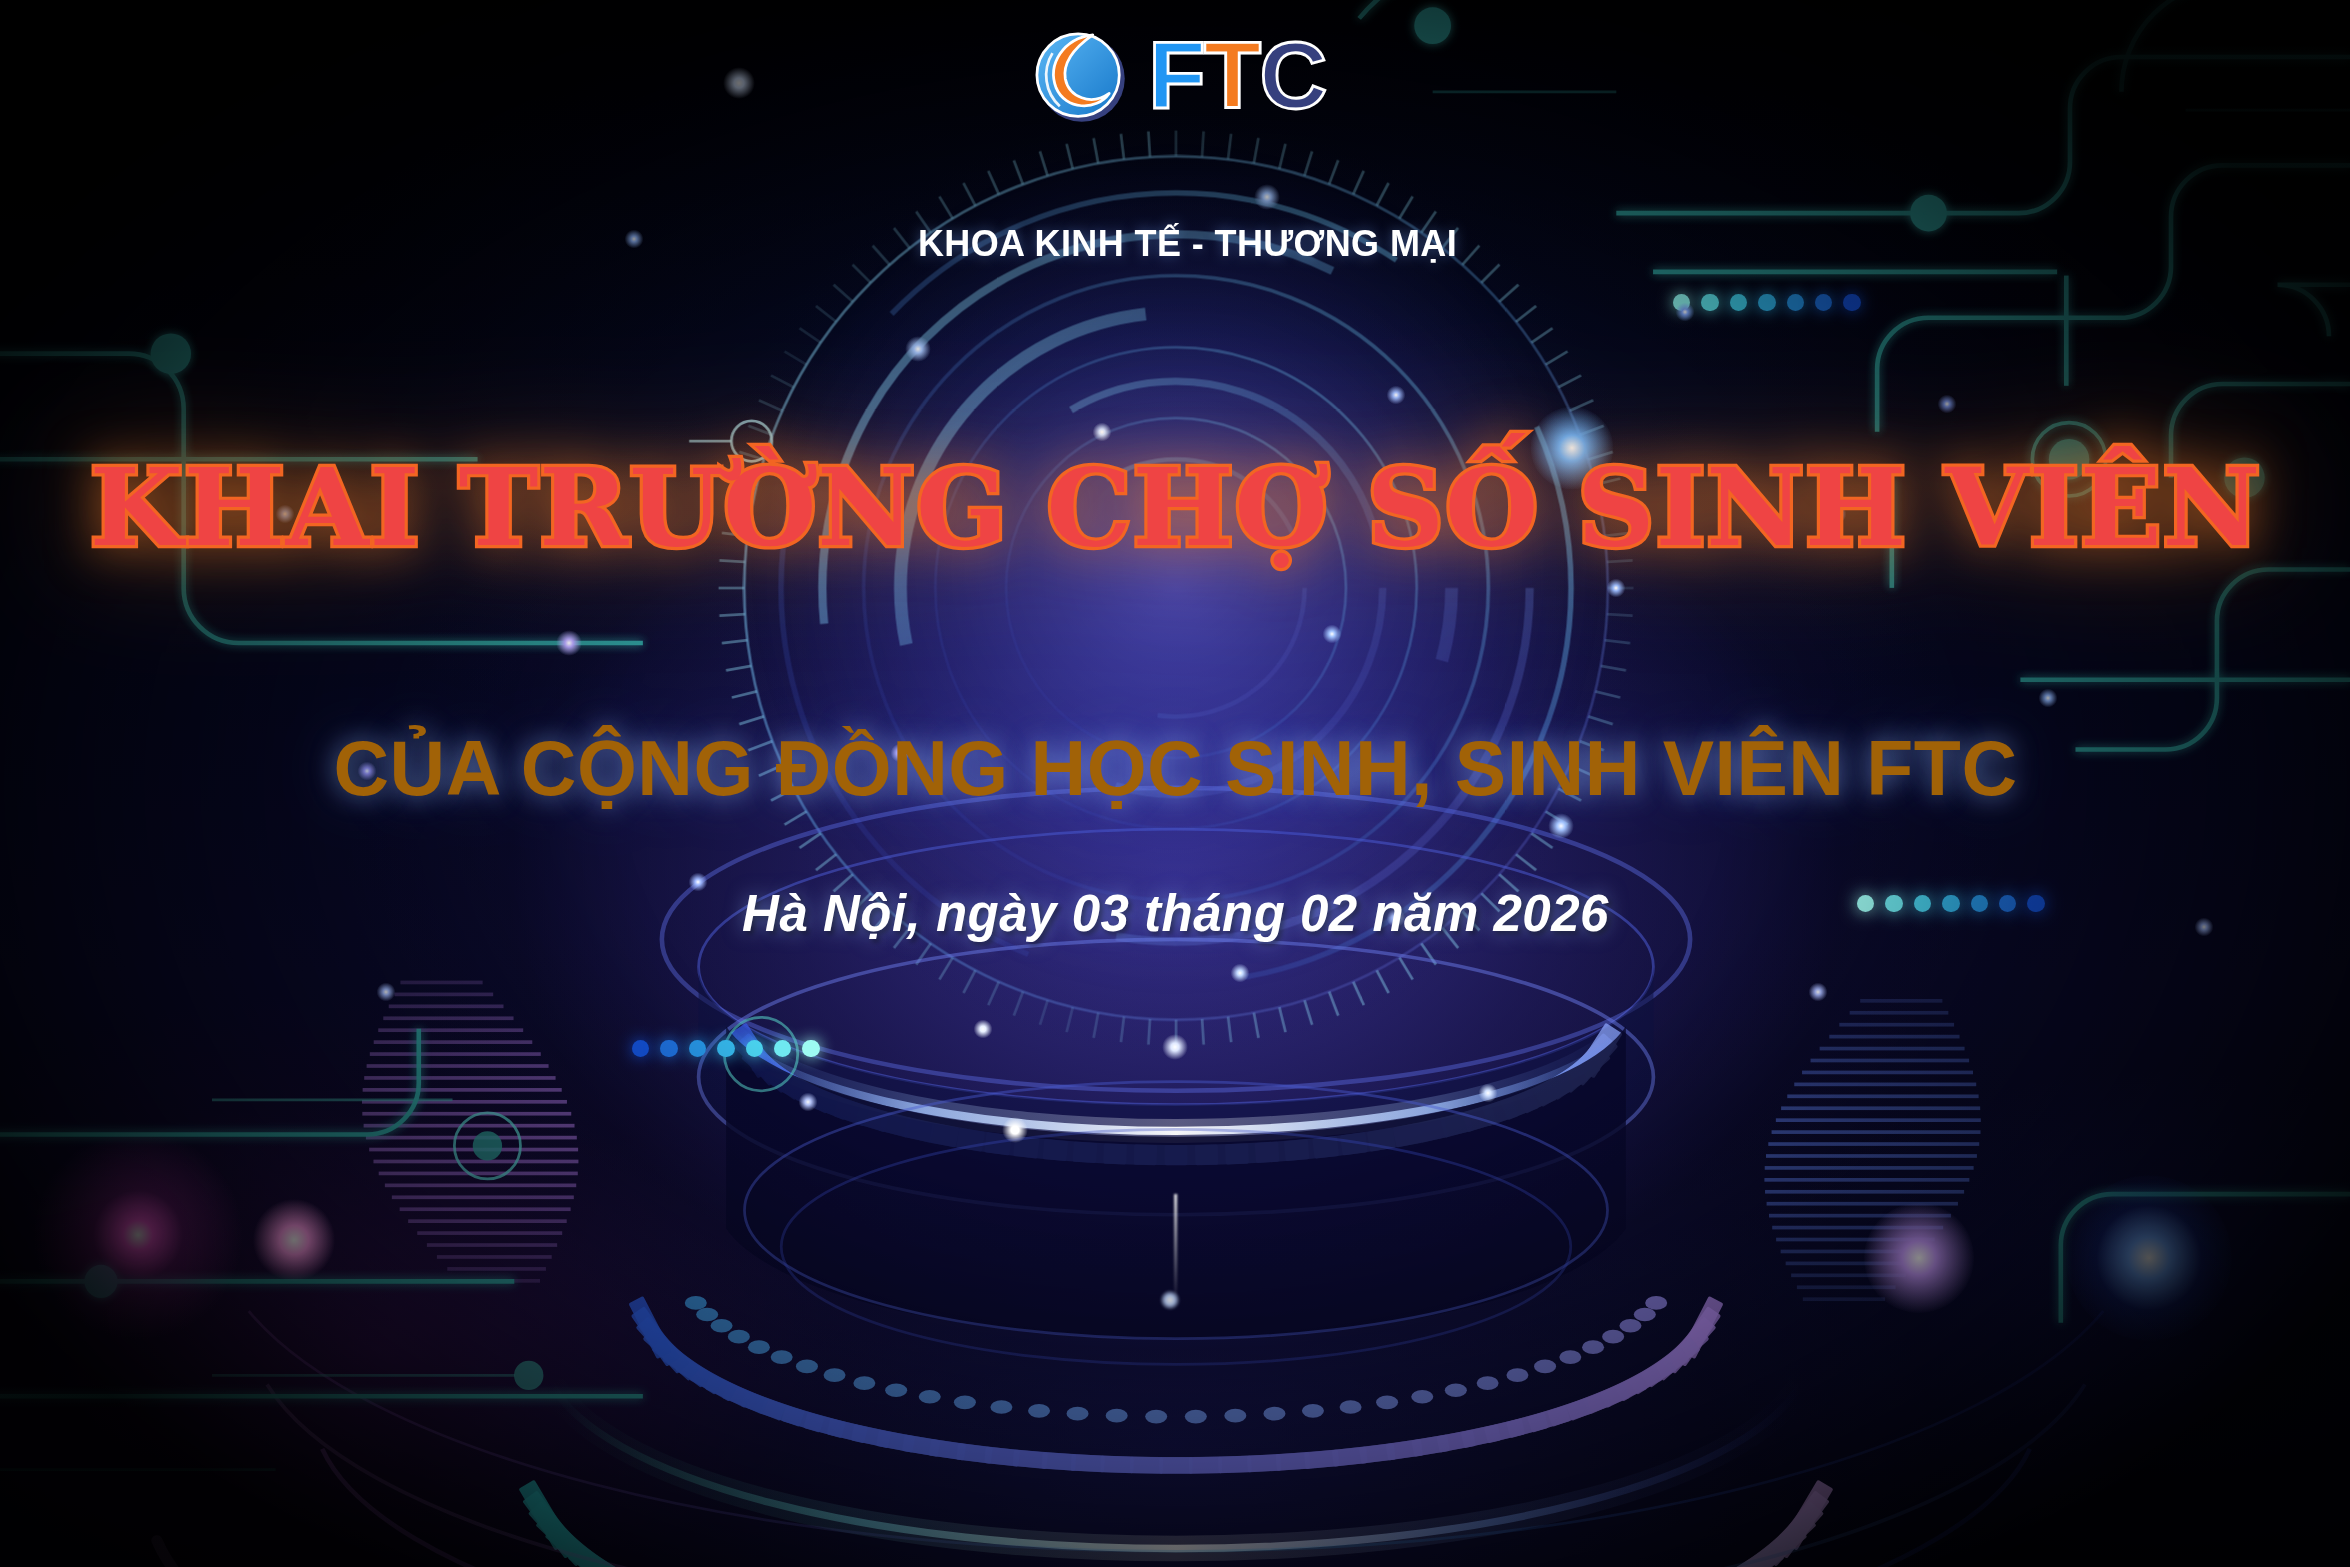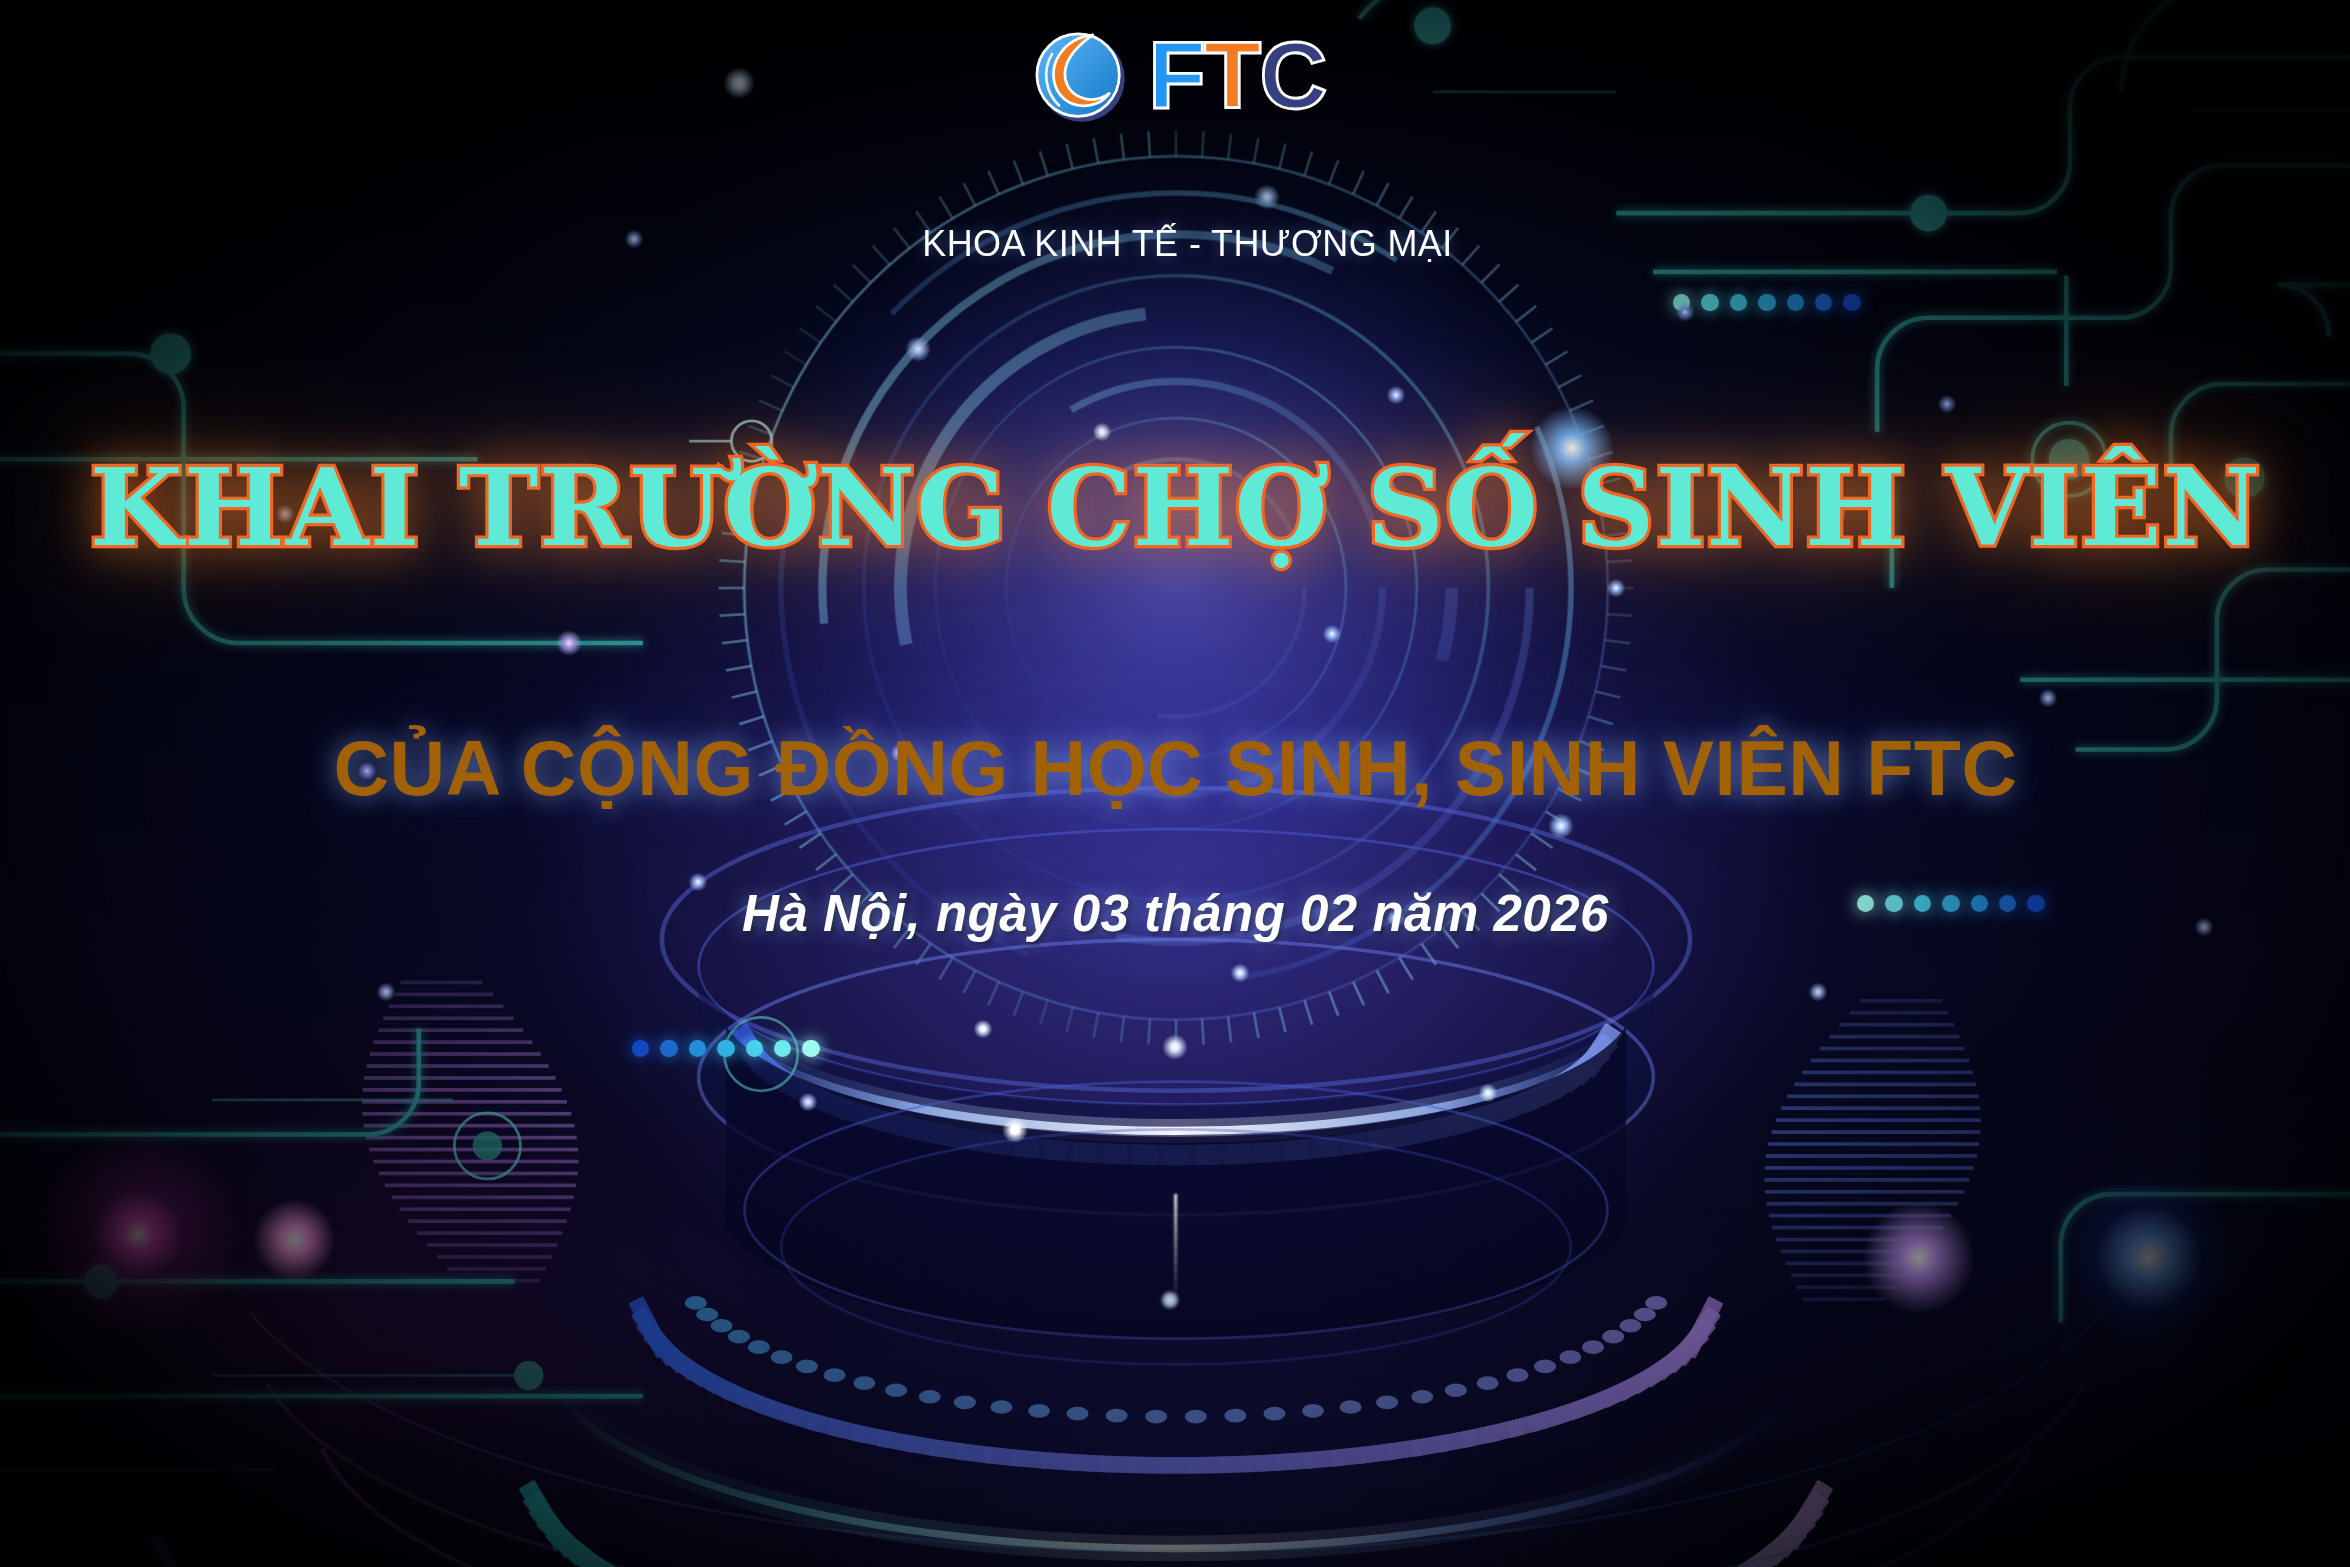--- a/index.html
+++ b/index.html
@@ -83,31 +83,31 @@
   .logo-T{color:#f47b20;}
   .logo-C{color:#36407e;}
 
   .school{
     position:absolute;left:0;right:0;top:163px;text-align:center;
     color:#fff;font-weight:bold;font-size:41px;letter-spacing:0.4px;
     text-shadow:0 0 13px rgba(120,170,255,.45);
   }
   .faculty{
     position:absolute;left:0;right:0;top:223px;text-align:center;
-    color:#fff;font-weight:normal;font-size:36px;letter-spacing:0.4px;
+    color:#fff;font-weight:bold;font-size:36px;letter-spacing:0.4px;
     text-shadow:0 0 13px rgba(120,170,255,.45);
     margin-left:24px;
   }
 
   .title-main{
     position:absolute;left:0;right:0;top:452px;text-align:center;
     font-family:"DejaVu Serif","Liberation Serif",serif;
     font-weight:bold;font-size:107px;line-height:1.05;
     letter-spacing:0.9px;
-    color:#5eead4;
+    color:#ef4444;
     -webkit-text-stroke:6.4px #f26522;
     paint-order:stroke fill;
     filter:drop-shadow(0 0 24px rgba(255,130,40,.55)) drop-shadow(0 0 55px rgba(255,150,60,.28));
   }
 
   .sub1{
     position:absolute;left:0;right:0;top:617px;text-align:center;
     color:#ffffff;font-weight:bold;font-size:77px;letter-spacing:0.5px;
     text-shadow:0 0 24px rgba(150,190,255,.55), 0 0 55px rgba(90,130,255,.35);
   }

